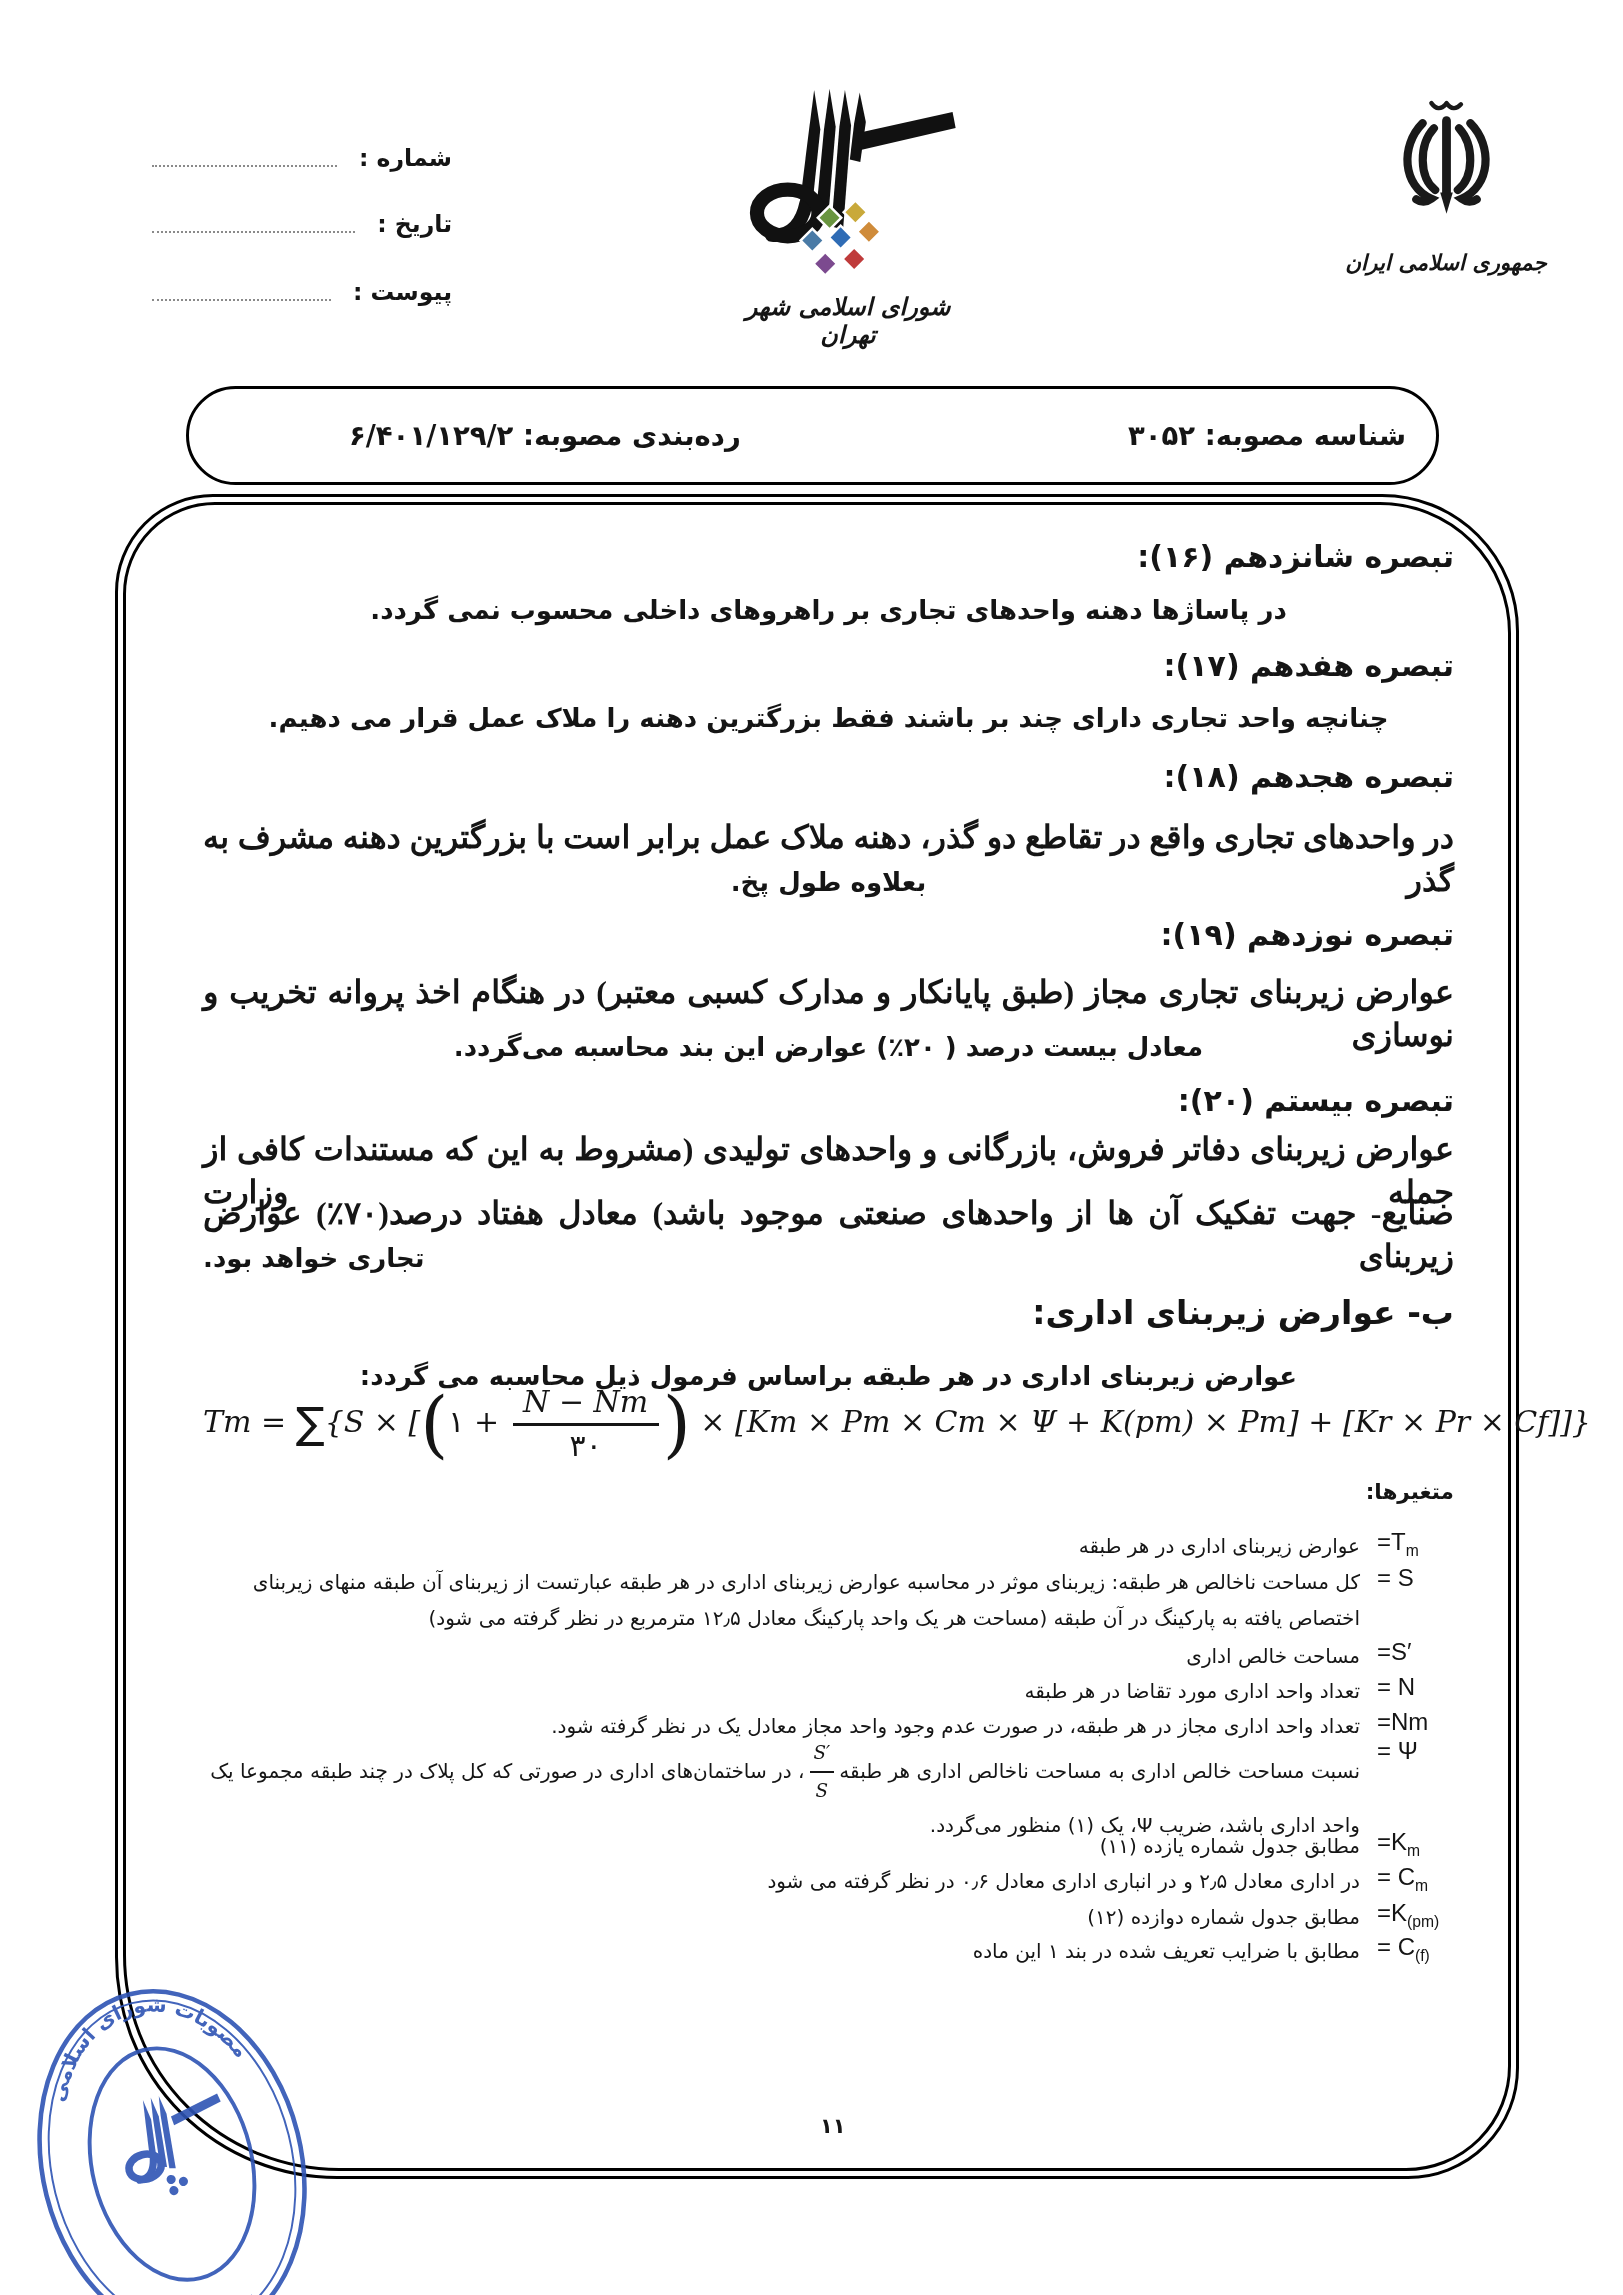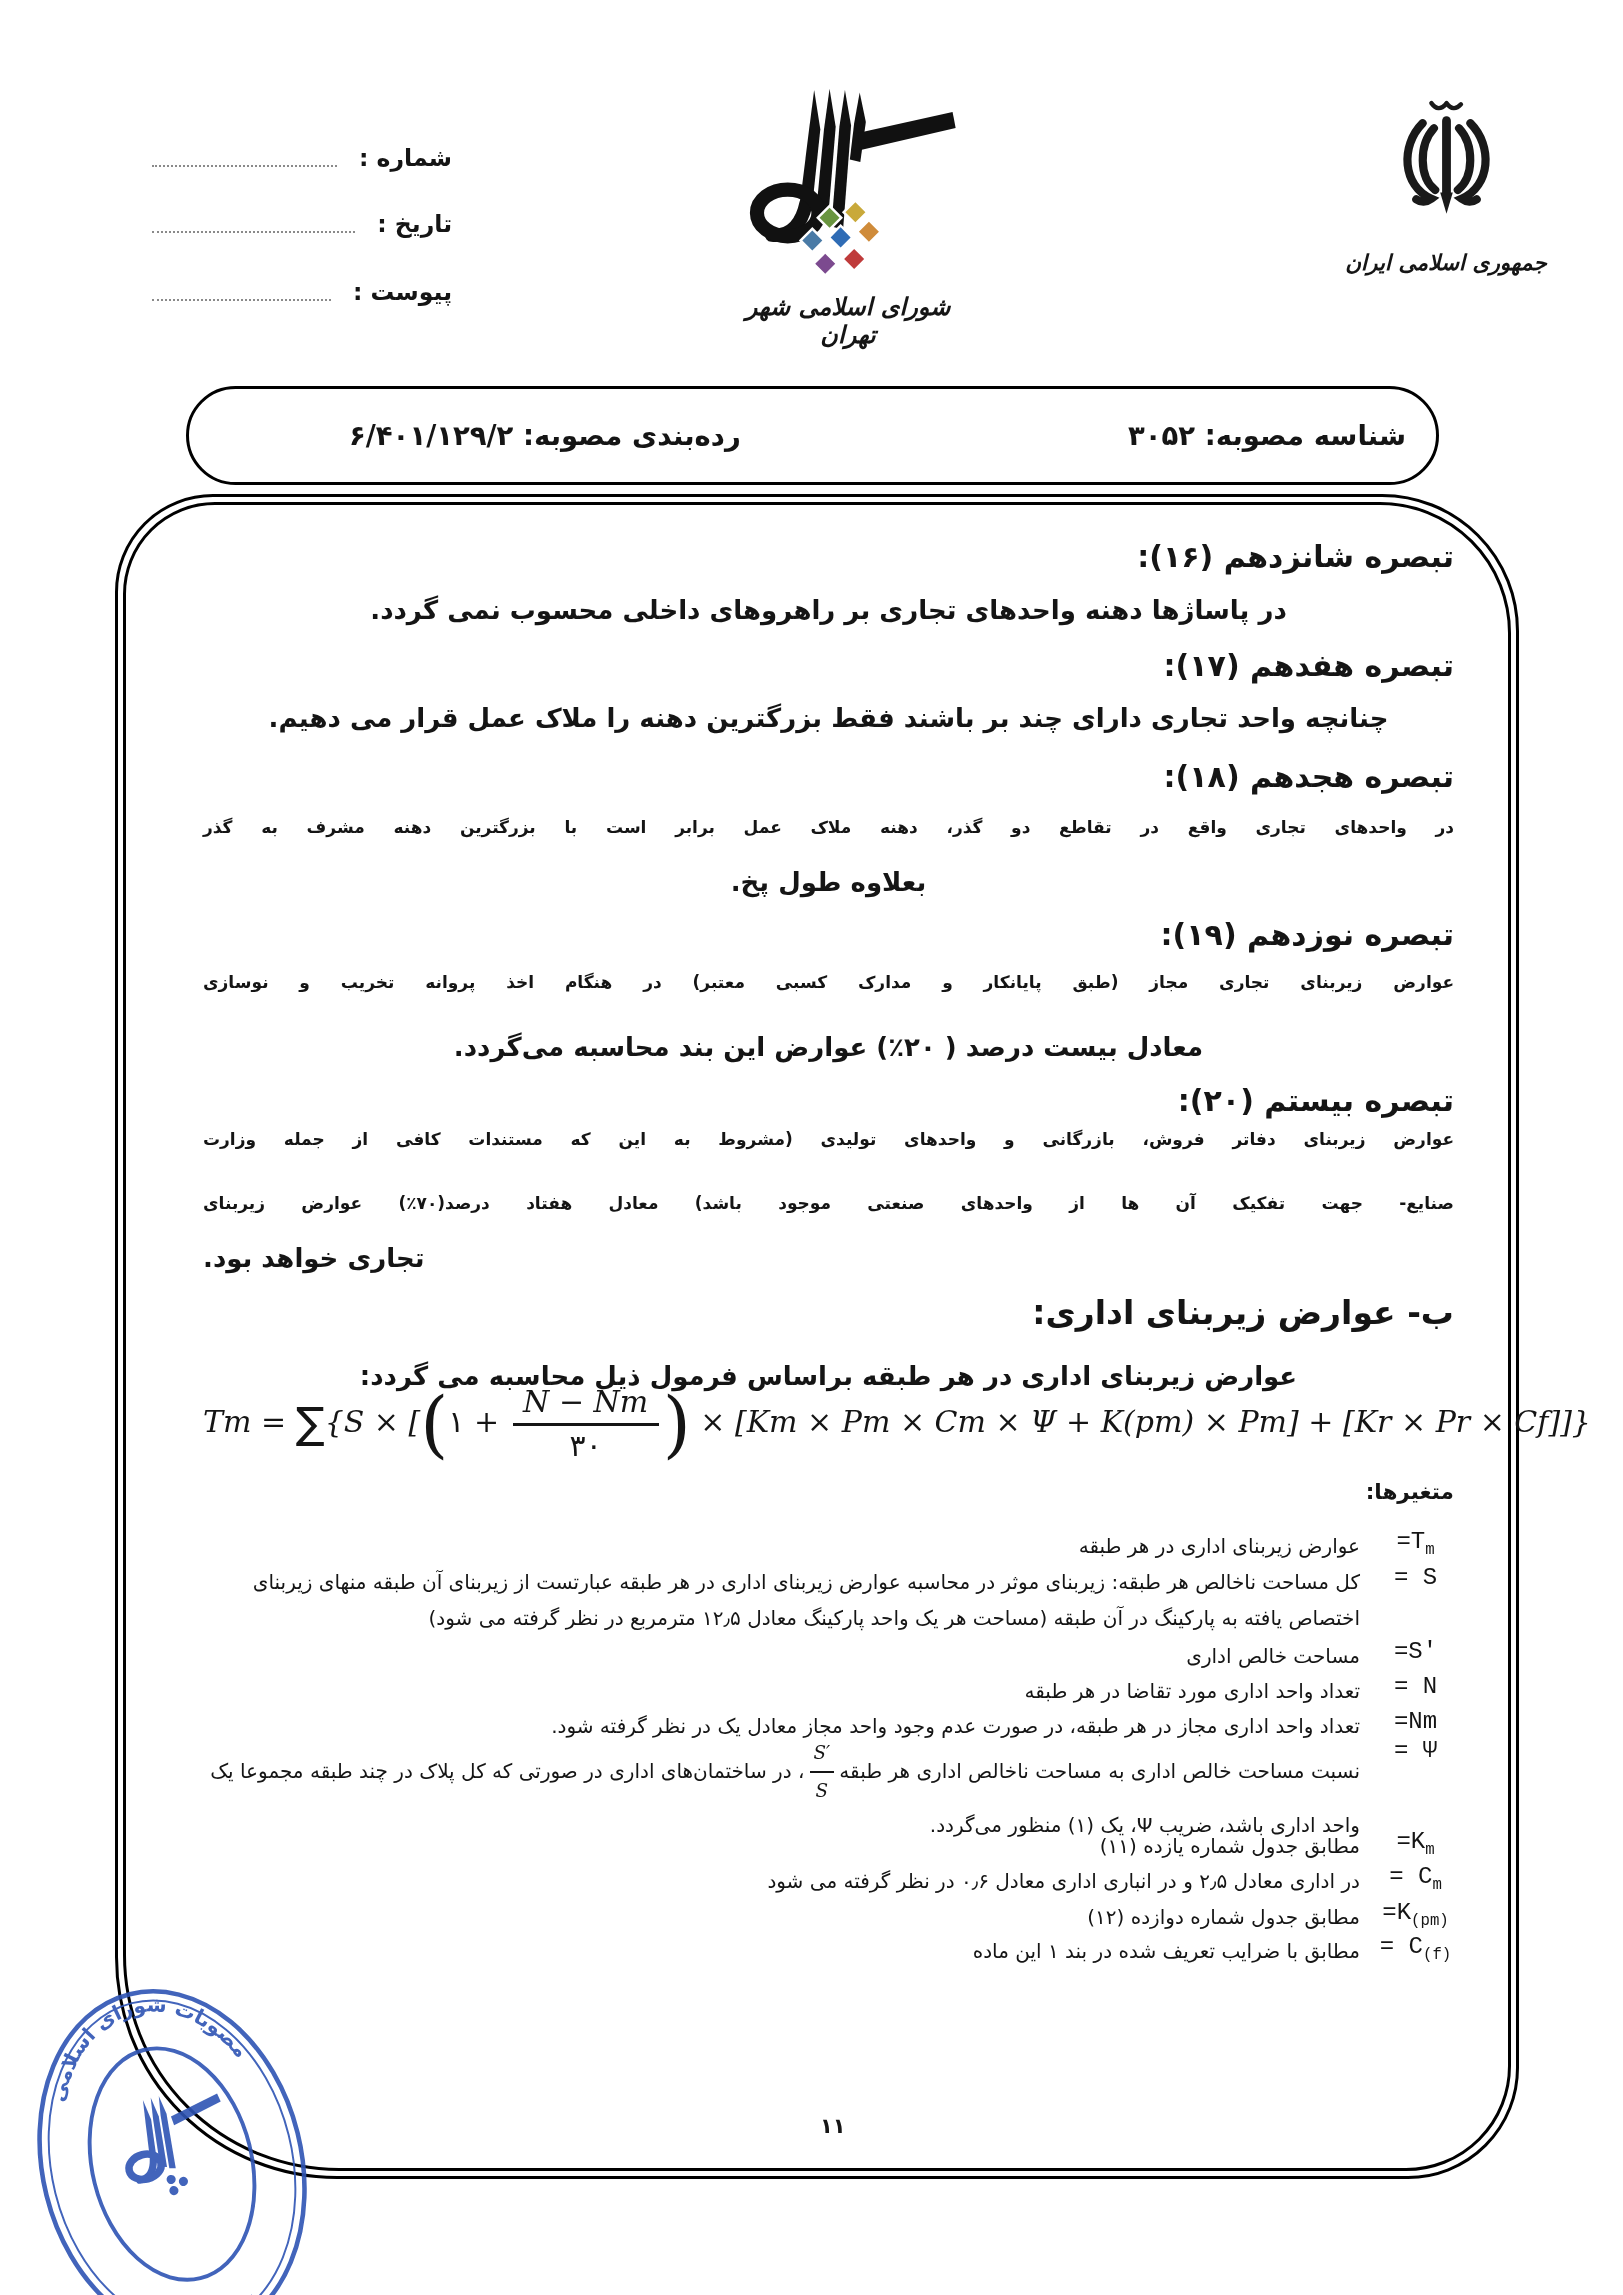--- a/index.html
+++ b/index.html
@@ -28,39 +28,39 @@
   .cbox{position:absolute;left:115px;top:494px;width:1404px;height:1685px;
         border:3.9px solid #000;border-radius:98px 137px 111px 222px;box-sizing:border-box;padding-left:30px;}
   .cbox-inner{position:absolute;inset:5.2px;border:3.9px solid #000;
               border-radius:92px 131px 105px 216px;}
   .content{position:absolute;top:0;bottom:0;right:62px;left:85px;}
 
   .ln{position:absolute;width:100%;line-height:1.35;}
   .ln.h {font-size:30px;font-weight:bold;text-align:right;}
   .ln.h2{font-size:33px;font-weight:bold;text-align:right;}
   .ln.c {font-size:26px;font-weight:bold;text-align:center;}
-  .ln.j {font-size:17px;font-weight:bold;text-align:justify;text-align-last:justify;}
+  .ln.j {font-size:32px;font-weight:bold;text-align:justify;text-align-last:justify;font-family:Liberation Serif, serif;}
   .ln.l {font-size:26px;font-weight:bold;text-align:left;}
 
   
   .formula{position:absolute;top:887px;width:100%;direction:ltr;text-align:center;
            font-family:"DejaVu Serif",serif;font-style:italic;font-size:30px;white-space:nowrap;}
   .formula .sum{font-style:normal;font-size:43px;vertical-align:-6.5px;font-family:"DejaVu Sans",sans-serif;}
   .formula .bigp{font-style:normal;font-size:72px;font-weight:200;vertical-align:middle;line-height:0;}
   .formula .up{font-style:normal;font-family:"DejaVu Sans",sans-serif;}
   .frac{display:inline-block;vertical-align:middle;text-align:center;margin:0 3.9px;}
   .frac .fn{display:block;padding:0 10.5px 3.9px 10.5px;border-bottom:3.3px solid #151515;}
   .frac .fd{display:block;padding-top:2.6px;font-style:normal;font-family:"DejaVu Sans",sans-serif;}
 
   
   .vars-label{position:absolute;top:982px;width:100%;text-align:right;
               font-size:21.6px;font-weight:bold;}
   .var-row{position:absolute;width:100%;display:flex;direction:rtl;gap:17px;
            align-items:flex-start;}
-  .vsym{flex:0 0 77px;direction:ltr;text-align:center;font-family:Liberation Mono, monospace;
+  .vsym{flex:0 0 77px;direction:ltr;text-align:left;font-family:Liberation Sans, sans-serif;
         font-size:24px;line-height:1.2;white-space:nowrap;}
   .vsym sub{font-size:15.7px;}
   .vdesc{flex:1;font-size:20px;font-weight:normal;text-align:right;line-height:1.8;}
   .sfrac{display:inline-block;vertical-align:middle;text-align:center;direction:ltr;
          font-family:"DejaVu Serif",serif;font-style:italic;font-size:18.3px;margin:0 5.2px;}
   .sfrac .fn{display:block;border-bottom:2px solid #151515;padding:0 3.9px 1.3px;}
   .sfrac .fd{display:block;padding-top:1.3px;}
 
   
   .pagenum{position:absolute;left:820px;top:2114px;width:72px;text-align:left;

